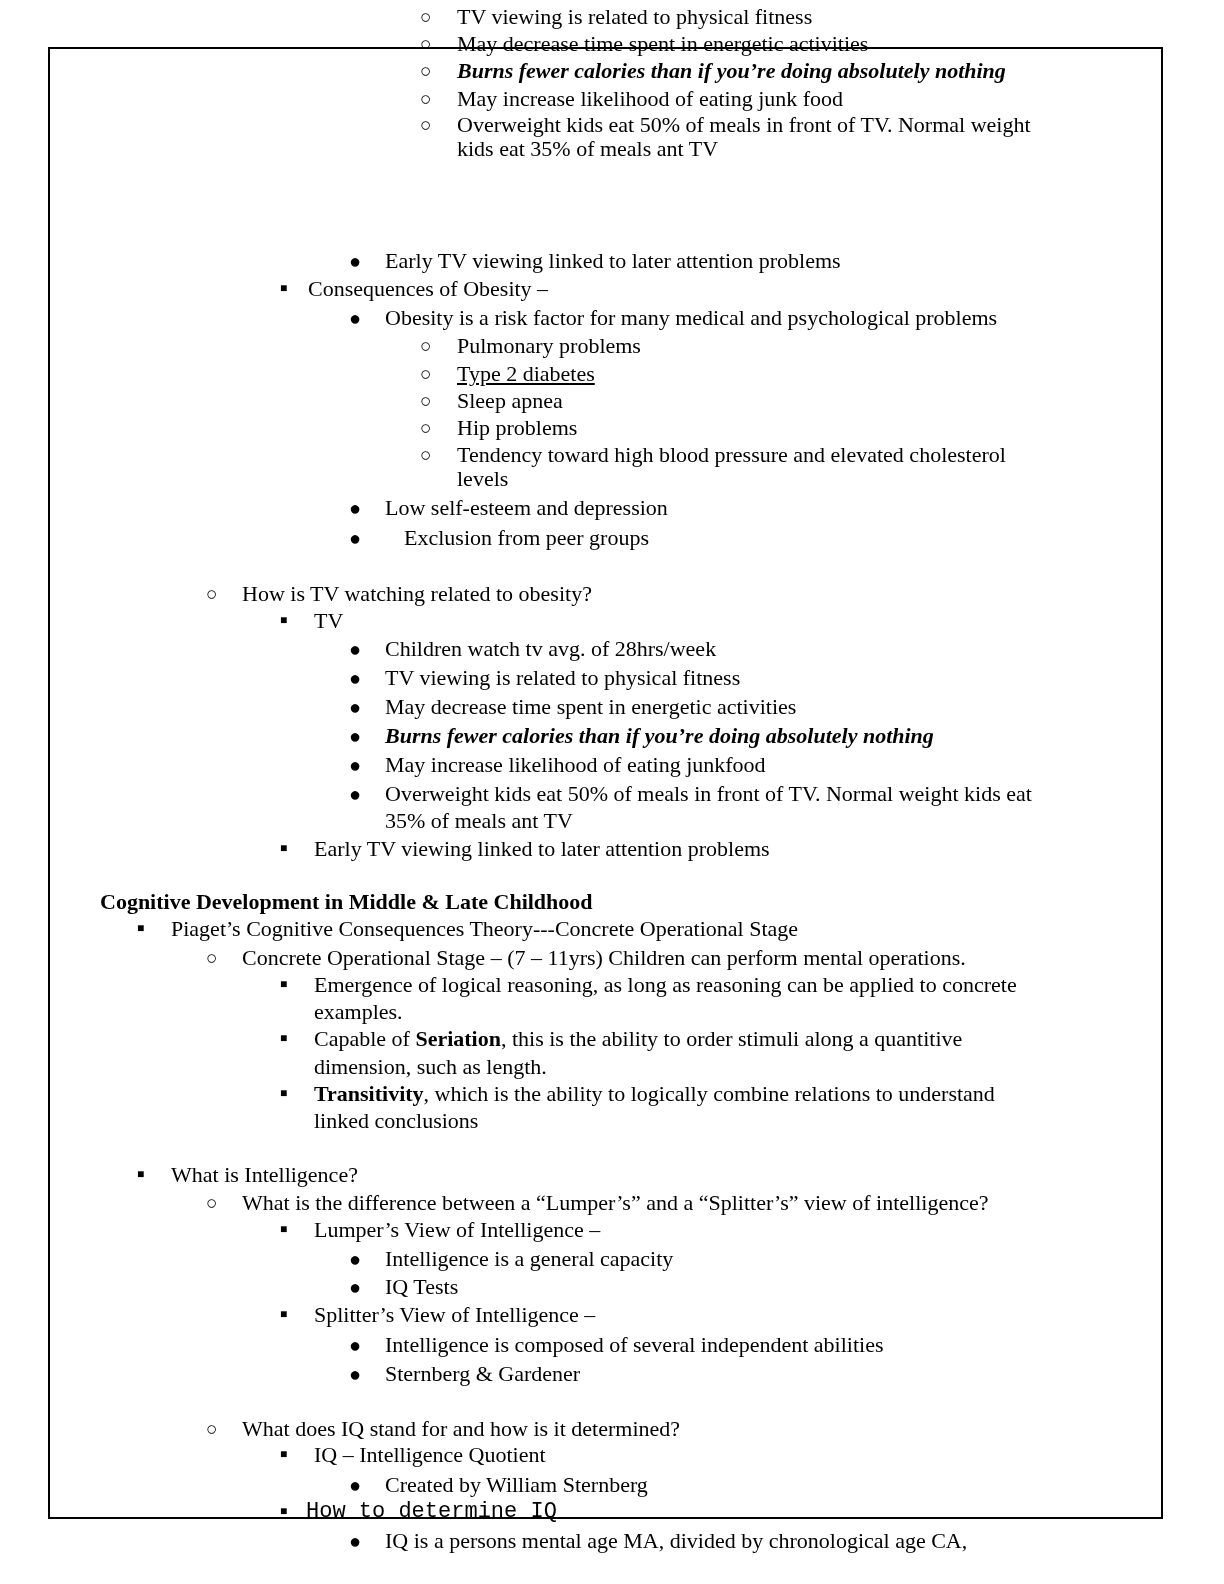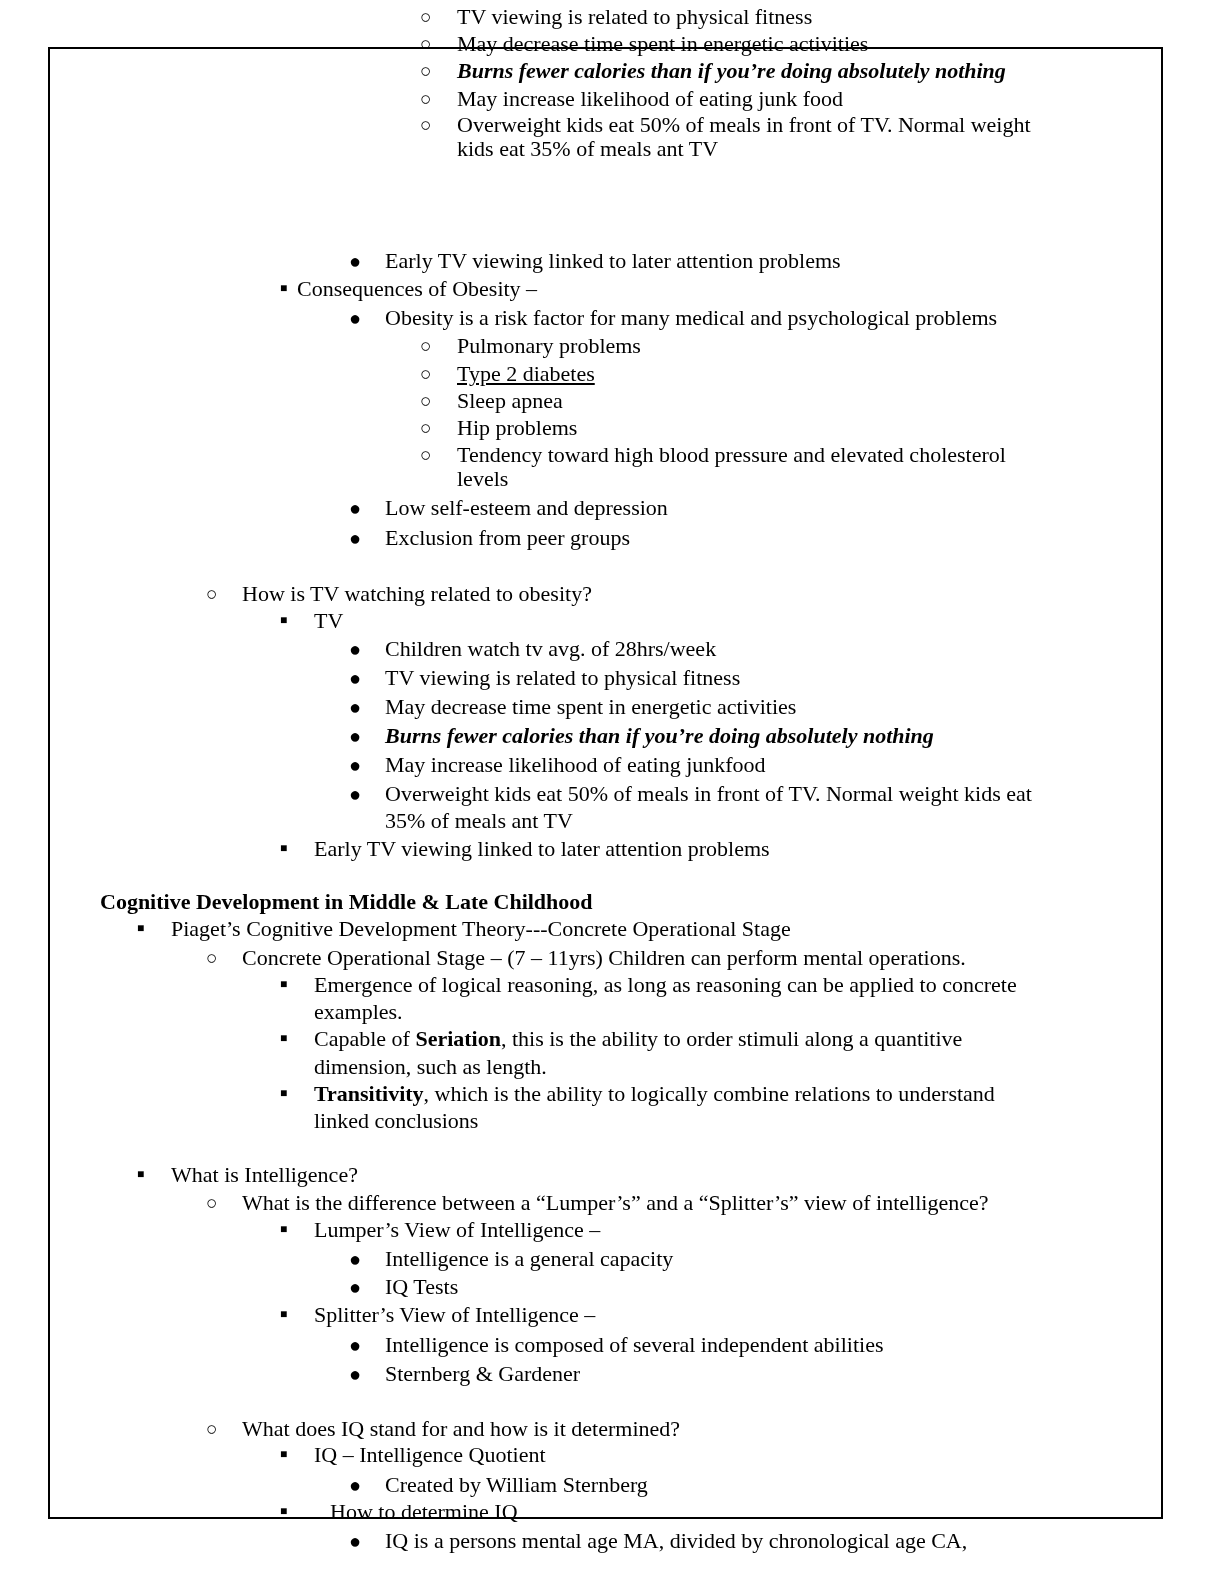--- a/index.html
+++ b/index.html
@@ -48,21 +48,21 @@
     <span class="txt" style="left:457px;">kids eat 35% of meals ant TV</span>
   </div>
 
   <div class="line" style="top:248px;left:0;">
     <span class="bullet b-dot" style="left:349px;">●</span>
     <span class="txt" style="left:385px;">Early TV viewing linked to later attention problems</span>
   </div>
 
   <div class="line" style="top:276px;left:0;">
     <span class="bullet b-square" style="left:280px;">■</span>
-    <span class="txt" style="left:297px;text-align:center;">Consequences of Obesity –</span>
+    <span class="txt" style="left:308px;text-align:center;">Consequences of Obesity –</span>
   </div>
   <div class="line" style="top:305px;left:0;">
     <span class="bullet b-dot" style="left:349px;">●</span>
     <span class="txt" style="left:385px;">Obesity is a risk factor for many medical and psychological problems</span>
   </div>
   <div class="line" style="top:333px;left:0;">
     <span class="bullet b-circle" style="left:420px;">○</span>
     <span class="txt" style="left:457px;">Pulmonary problems</span>
   </div>
   <div class="line" style="top:361px;left:0;">
@@ -83,21 +83,21 @@
   </div>
   <div class="line" style="top:466px;left:0;">
     <span class="txt" style="left:457px;">levels</span>
   </div>
   <div class="line" style="top:495px;left:0;">
     <span class="bullet b-dot" style="left:349px;">●</span>
     <span class="txt" style="left:385px;">Low self-esteem and depression</span>
   </div>
   <div class="line" style="top:525px;left:0;">
     <span class="bullet b-dot" style="left:349px;">●</span>
-    <span class="txt" style="left:385px;text-align:right;">Exclusion from peer groups</span>
+    <span class="txt" style="left:404px;text-align:right;">Exclusion from peer groups</span>
   </div>
 
   <div class="line" style="top:581px;left:0;">
     <span class="bullet b-circle" style="left:206px;">○</span>
     <span class="txt" style="left:242px;">How is TV watching related to obesity?</span>
   </div>
   <div class="line" style="top:608px;left:0;">
     <span class="bullet b-square" style="left:280px;">■</span>
     <span class="txt" style="left:314px;">TV</span>
   </div>
@@ -129,21 +129,21 @@
     <span class="txt" style="left:385px;">35% of meals ant TV</span>
   </div>
   <div class="line" style="top:836px;left:0;">
     <span class="bullet b-square" style="left:280px;">■</span>
     <span class="txt" style="left:314px;">Early TV viewing linked to later attention problems</span>
   </div>
 
   <div class="line heading" style="top:889px;left:100px;">Cognitive Development in Middle &amp; Late Childhood</div>
   <div class="line" style="top:916px;left:0;">
     <span class="bullet b-square" style="left:137px;">■</span>
-    <span class="txt" style="left:171px;">Piaget’s Cognitive Development Theory---Concrete Operational Stage</span>
+    <span class="txt" style="left:171px;">Piaget’s Cognitive Consequences Theory---Concrete Operational Stage</span>
   </div>
   <div class="line" style="top:945px;left:0;">
     <span class="bullet b-circle" style="left:206px;">○</span>
     <span class="txt" style="left:242px;">Concrete Operational Stage – (7 – 11yrs) Children can perform mental operations.</span>
   </div>
   <div class="line" style="top:972px;left:0;">
     <span class="bullet b-square" style="left:280px;">■</span>
     <span class="txt" style="left:314px;text-align:right;">Emergence of logical reasoning, as long as reasoning can be applied to concrete</span>
   </div>
   <div class="line" style="top:999px;left:0;">
@@ -204,19 +204,19 @@
   <div class="line" style="top:1442px;left:0;">
     <span class="bullet b-square" style="left:280px;">■</span>
     <span class="txt" style="left:314px;">IQ – Intelligence Quotient</span>
   </div>
   <div class="line" style="top:1472px;left:0;">
     <span class="bullet b-dot" style="left:349px;">●</span>
     <span class="txt" style="left:385px;">Created by William Sternberg</span>
   </div>
   <div class="line" style="top:1499px;left:0;">
     <span class="bullet b-square" style="left:280px;">■</span>
-    <span class="txt" style="left:330px;">How to determine IQ</span>
+    <span class="txt" style="left:306px;font-family:Liberation Mono, monospace;">How to determine IQ</span>
   </div>
   <div class="line" style="top:1528px;left:0;">
     <span class="bullet b-dot" style="left:349px;">●</span>
     <span class="txt" style="left:385px;">IQ is a persons mental age MA, divided by chronological age CA,</span>
   </div>
 </div>
 
 </body></html>

